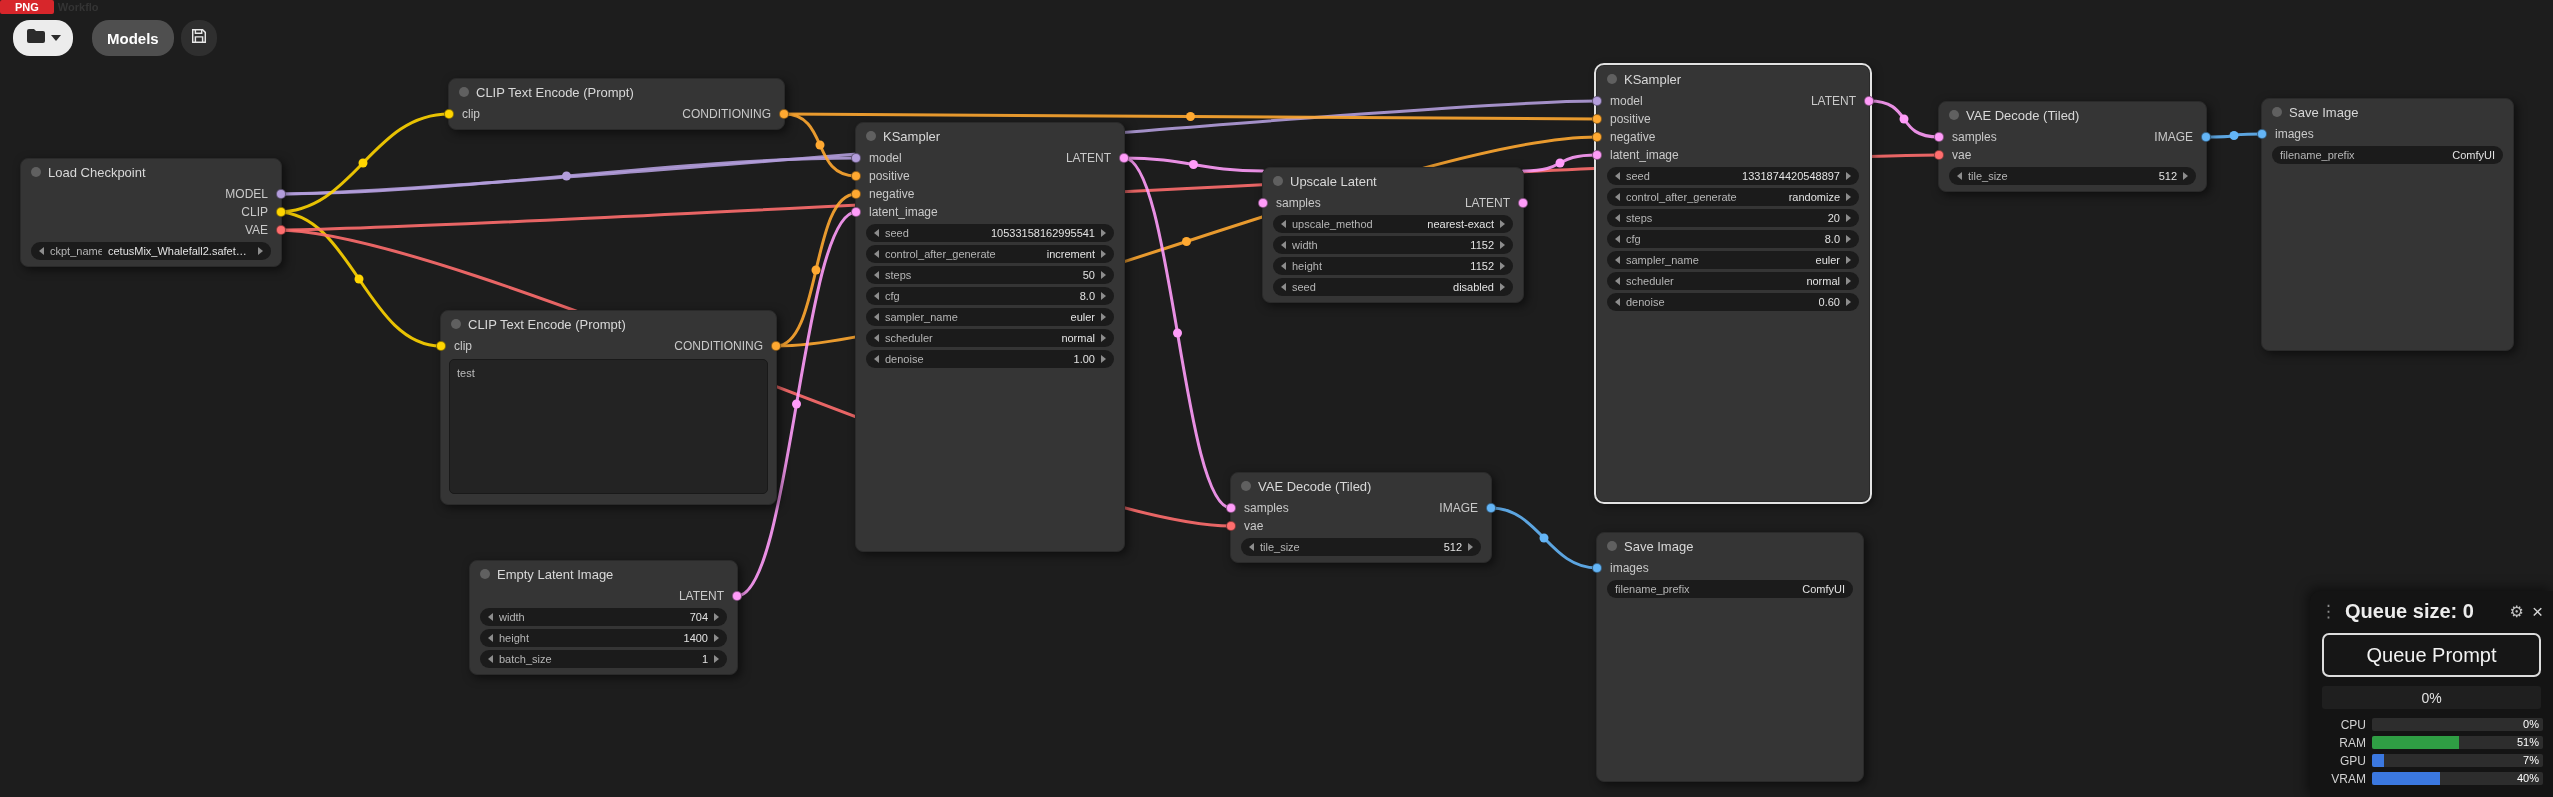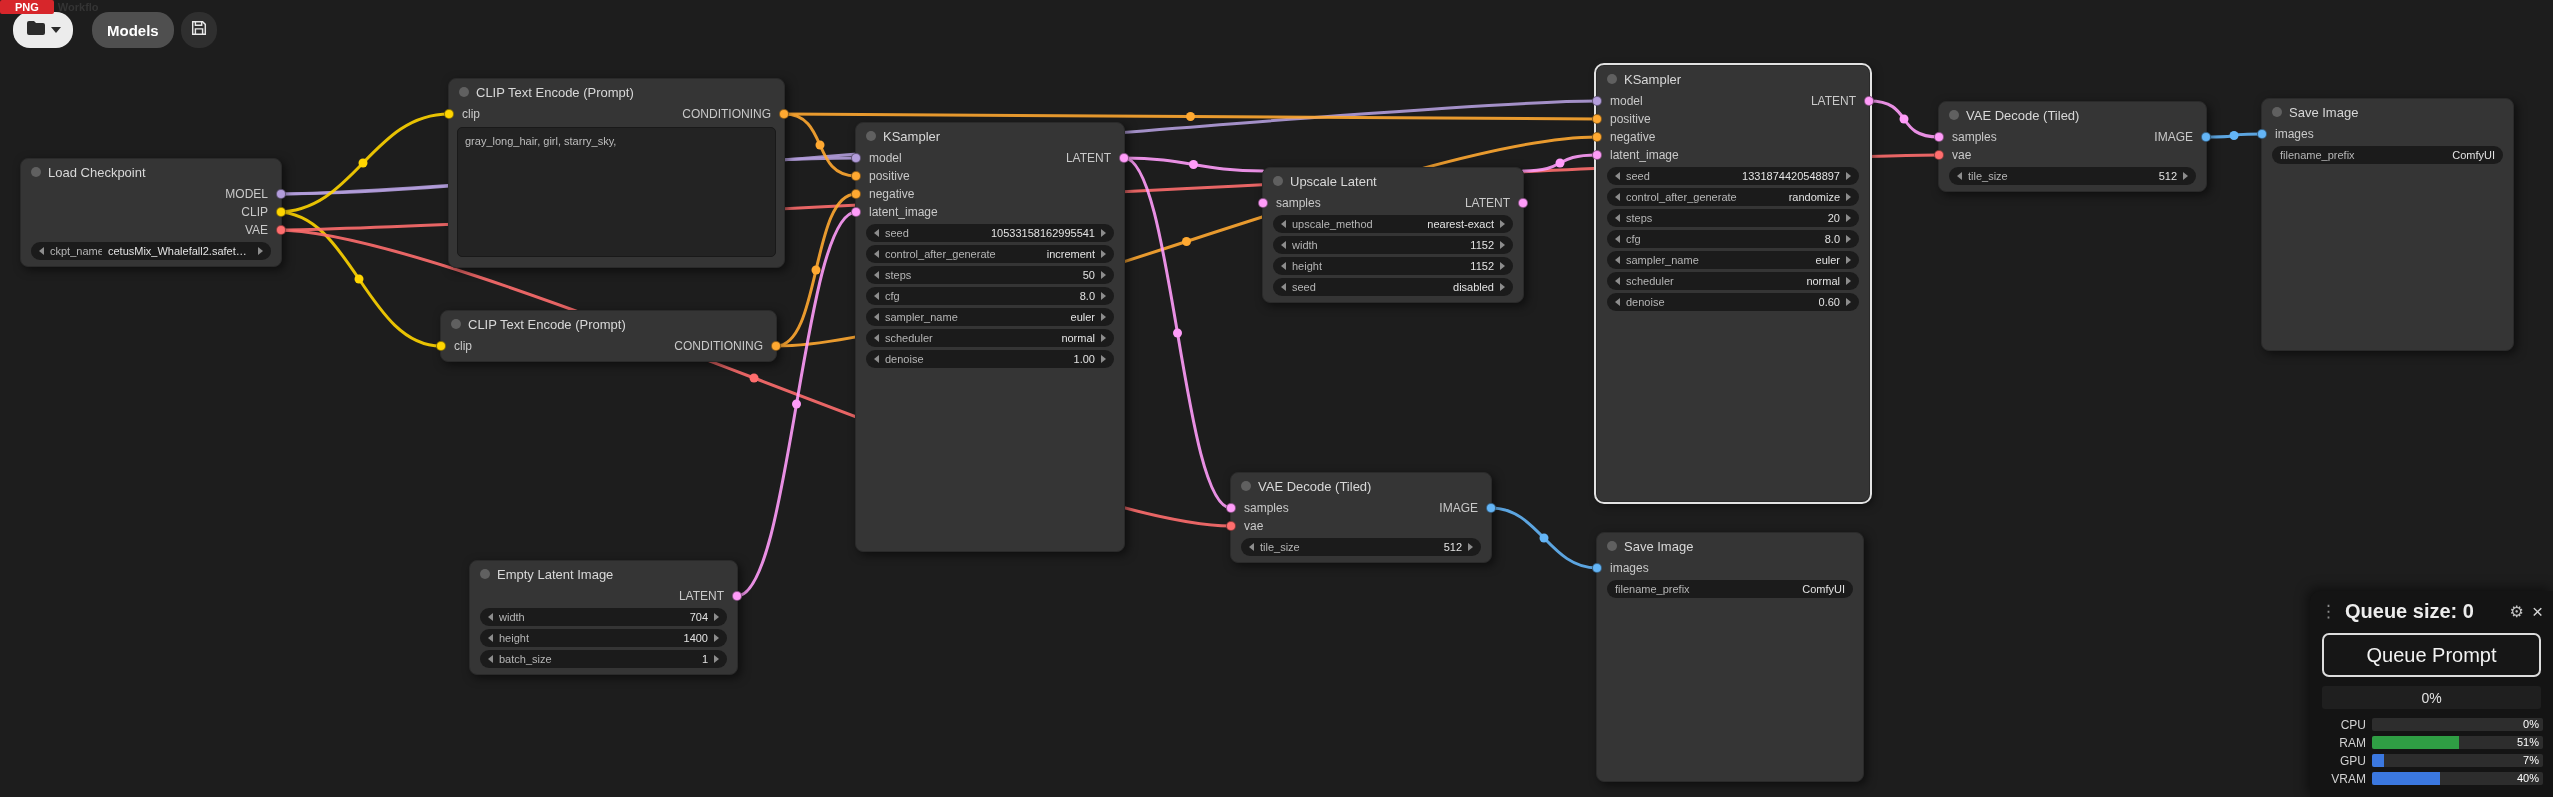--- a/index.html
+++ b/index.html
@@ -35,21 +35,21 @@
 
   .node-text { margin:4px 8px 4px; background:#232323; border:1px solid #191919; border-radius:5px;
                padding:6px 7px; font-size:11px; color:#bdbdbd; overflow:hidden; line-height:1.3; }
 
   
   #corner { position:absolute; left:0; top:0; z-index:6; display:flex; align-items:center; gap:4px; }
   #corner .badge { background:#d7262b; color:#fff; font-size:11px; font-weight:bold; padding:1px 15px; border-radius:2px; }
   #corner .ctext { color:#343434; font-size:11px; font-weight:bold; }
   #topbar { position:absolute; left:0; top:0; z-index:5; }
   .tb-btn { position:absolute; display:flex; align-items:center; justify-content:center; gap:5px;
-            border-radius:17px; cursor:pointer; }
+            border-radius:17px; cursor:pointer;margin-top:8px; }
   #btn-folder { left:13px; top:12px; width:60px; height:36px; background:#ececec; }
   #btn-folder .caret { width:0; height:0; border-left:5px solid transparent; border-right:5px solid transparent; border-top:6px solid #2b2b2b; }
   #btn-models { left:92px; top:12px; height:36px; padding:0 15px; background:#4f4f4f; color:#fff;
                 font-size:15px; font-weight:bold; }
   #btn-save { left:181px; top:12px; width:36px; height:36px; background:#2f2f2f; }
 
   
   #queue-panel { position:absolute; right:0; bottom:0; width:243px; height:206px; background:#141414;
                  border-radius:10px 0 0 0; z-index:5; box-shadow:-3px -3px 12px rgba(0,0,0,.5); }
   .q-header { display:flex; align-items:center; padding:9px 10px 4px; gap:8px; }
@@ -139,34 +139,34 @@
     <div class="node-header">
       <span class="status-dot"></span>
       <span class="node-title">CLIP Text Encode (Prompt)</span>
     </div>
     <div class="slot-row">
       <span class="slot-label in">clip</span>
       <span class="dot in" style="background: rgb(255, 213, 0);"></span>
       <span class="slot-label out">CONDITIONING</span>
       <span class="dot out" style="background: rgb(255, 169, 49);"></span>
     </div>
-    <div class="node-text" style="height:130px;">gray_long_hair, girl, starry_sky,</div>
   </div>
 
   <div class="node" style="left:440px;top:310px;width:337px;">
     <div class="node-header">
       <span class="status-dot"></span>
       <span class="node-title">CLIP Text Encode (Prompt)</span>
     </div>
     <div class="slot-row">
       <span class="slot-label in">clip</span>
       <span class="dot in" style="background: rgb(255, 213, 0);"></span>
       <span class="slot-label out">CONDITIONING</span>
       <span class="dot out" style="background: rgb(255, 169, 49);"></span>
     </div>
+    <div class="node-text" style="height:135px;">test</div>
   </div>
 
   <div class="node" style="left:855px;top:122px;width:270px;height:430px;">
     <div class="node-header">
       <span class="status-dot"></span>
       <span class="node-title">KSampler</span>
     </div>
     <div class="slot-row">
       <span class="slot-label in">model</span>
       <span class="dot in" style="background: rgb(179, 157, 219);"></span>

